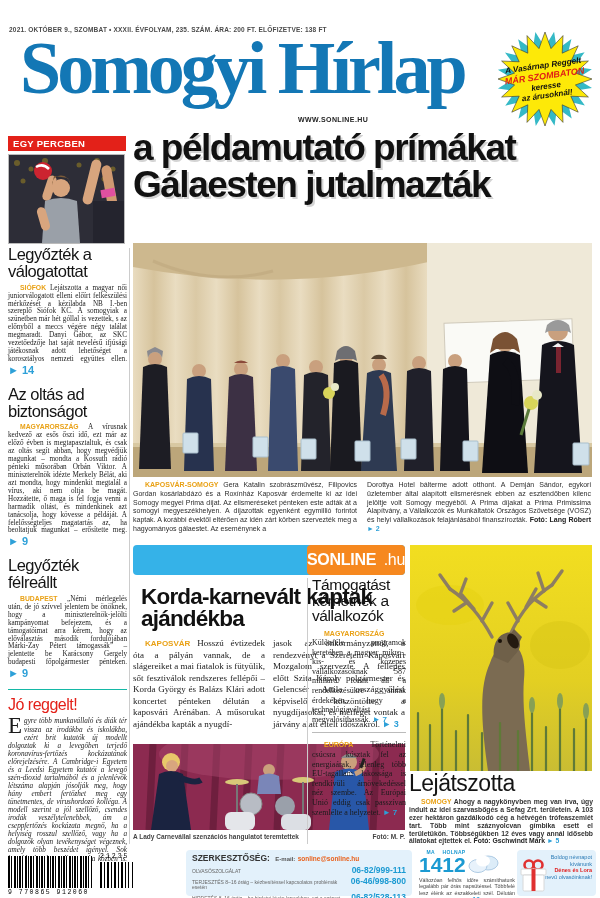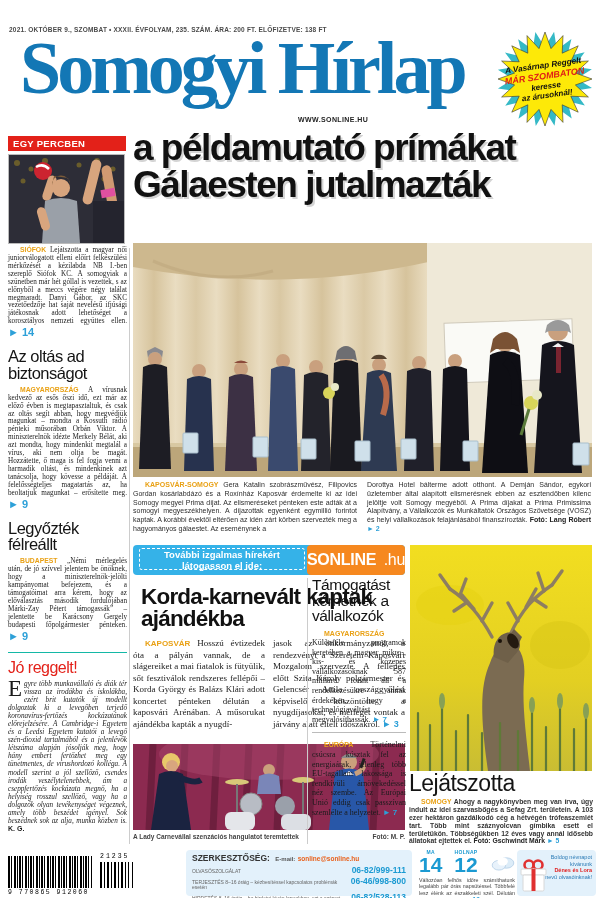--- a/index.html
+++ b/index.html
@@ -76,21 +76,21 @@
   .bc-addon-num{position:absolute;left:92px;top:3px;font-family:"Liberation Mono",monospace;font-size:6.5px;letter-spacing:2px;color:#000;}
   .editorial{position:absolute;left:186px;top:850px;width:226px;height:46px;background:#e3f1fb;border-radius:4px;
         padding:3px 6px;box-sizing:border-box;}
   .ed-row1{font-size:8.5px;font-weight:bold;color:#333;}
   .ed-row1 .em-label{font-size:6px;color:#555;margin-left:3px;}
   .ed-row1 .em{font-size:6.5px;color:#e8611c;}
   .ed-row{display:flex;justify-content:space-between;align-items:baseline;margin-top:1.5px;}
   .ed-row .lbl{font-size:5px;color:#666;width:150px;line-height:1.05;}
   .ed-row .tel{font-size:8.5px;font-weight:bold;color:#1b9ad2;white-space:nowrap;}
   .weather{position:absolute;left:419px;top:849px;width:96px;}
-  .w-nums{display:flex;align-items:flex-start;gap:12px;}
+  .w-nums{display:flex;align-items:flex-start;gap:0;}
   .w-day{text-align:center;}
   .w-lbl{font-size:5px;font-weight:bold;color:#1b9ad2;letter-spacing:.3px;}
   .w-temp{font-size:21px;font-weight:bold;color:#1b9ad2;line-height:.92;}
   .w-text{margin-top:2px;font-size:5.3px;line-height:1.18;color:#444;text-align:justify;}
   .w-text .pref{font-size:6.5px;}
   .nameday{position:absolute;left:517px;top:850px;width:79px;height:46px;background:#e3f1fb;border-radius:4px;}
   .nd-text{position:absolute;right:4px;top:4px;width:48px;text-align:right;font-size:5.5px;line-height:1.2;color:#2a7ab5;}
   .nd-names{color:#e02020;font-weight:bold;display:block;}
   .gift{position:absolute;left:3px;bottom:3px;}
 </style>
@@ -265,20 +265,21 @@
     </div>
     <div class="col">
       <span>Dorottya Hotel bálterme adott otthont. A Demján Sándor, egykori üzletember által alapított elismerésnek ebben az esztendőben kilenc jelöltje volt Somogy megyéből. A Prima díjakat a Prima Primissima Alapítvány, a Vállalkozók és Munkáltatók Országos Szövetsége (VOSZ) és helyi vállalkozások felajánlásából finanszírozták.</span>
       <span class="credit">Fotó: Lang Róbert</span>
       <span class="pref">► 2</span>
     </div>
   </div>
 
   <div class="sidebar">
     <div class="sb-art">
+      <h3>Legyőzték a válogatottat</h3>
       <div class="sb-body serifbody">
         <span class="kicker">SIÓFOK</span>
         <span>Lejátszotta a magyar női juniorválogatott elleni előírt felkészülési mérkőzését a kézilabda NB I.-ben szereplő Siófok KC. A somogyiak a szünetben már hét góllal is vezettek, s az előnyből a meccs végére négy találat megmaradt. Danyi Gábor, az SKC vezetőedzője hat saját nevelésű ifjúsági játékosnak adott lehetőséget a korosztályos nemzeti együttes ellen.</span>
         <span class="pref">► 14</span>
       </div>
     </div>
     <div class="sb-art">
       <h3>Az oltás ad biztonságot</h3>
       <div class="sb-body serifbody">
         <span class="kicker">MAGYARORSZÁG</span>
@@ -299,24 +300,20 @@
       <div class="gm-body serifbody">
         <span class="dropcap">E</span><span>gyre több munkavállaló és diák tér vissza az irodákba és iskolákba, ezért brit kutatók új modellt dolgoztak ki a levegőben terjedő koronavírus-fertőzés kockázatának előrejelzésére. A Cambridge-i Egyetem és a Leedsi Egyetem kutatói a levegő szén-dioxid tartalmából és a jelenlévők létszáma alapján jósolják meg, hogy hány embert fertőzhet meg egy tünetmentes, de vírushordozó kolléga. A modell szerint a jól szellőző, csendes irodák veszélytelenebbek, ám a cseppfertőzés kockázata megnő, ha a helyiség rosszul szellőző, vagy ha a dolgozók olyan tevékenységet végeznek, amely több beszédet igényel. Sok beszédnek sok az alja, munka közben is.</span>
         <span class="gm-sign">K. G.</span>
       </div>
     </div>
   </div>
 
   <div class="rule-v" style="left:129px;top:248px;height:596px;"></div>
 
   <div class="promo">
-    <div class="promo-dash">
-      <div>További izgalmas hírekért</div>
-      <div>látogasson el ide:</div>
-    </div>
     <div class="promo-brand">
       <span>SONLINE</span>
         <span class="tld">.hu</span>
     </div>
   </div>
 
   <div class="deer">
     <svg width="182" height="226" viewBox="0 0 182 226">
       <defs>
         <linearGradient id="field" x1="0" y1="0" x2="0" y2="1">

